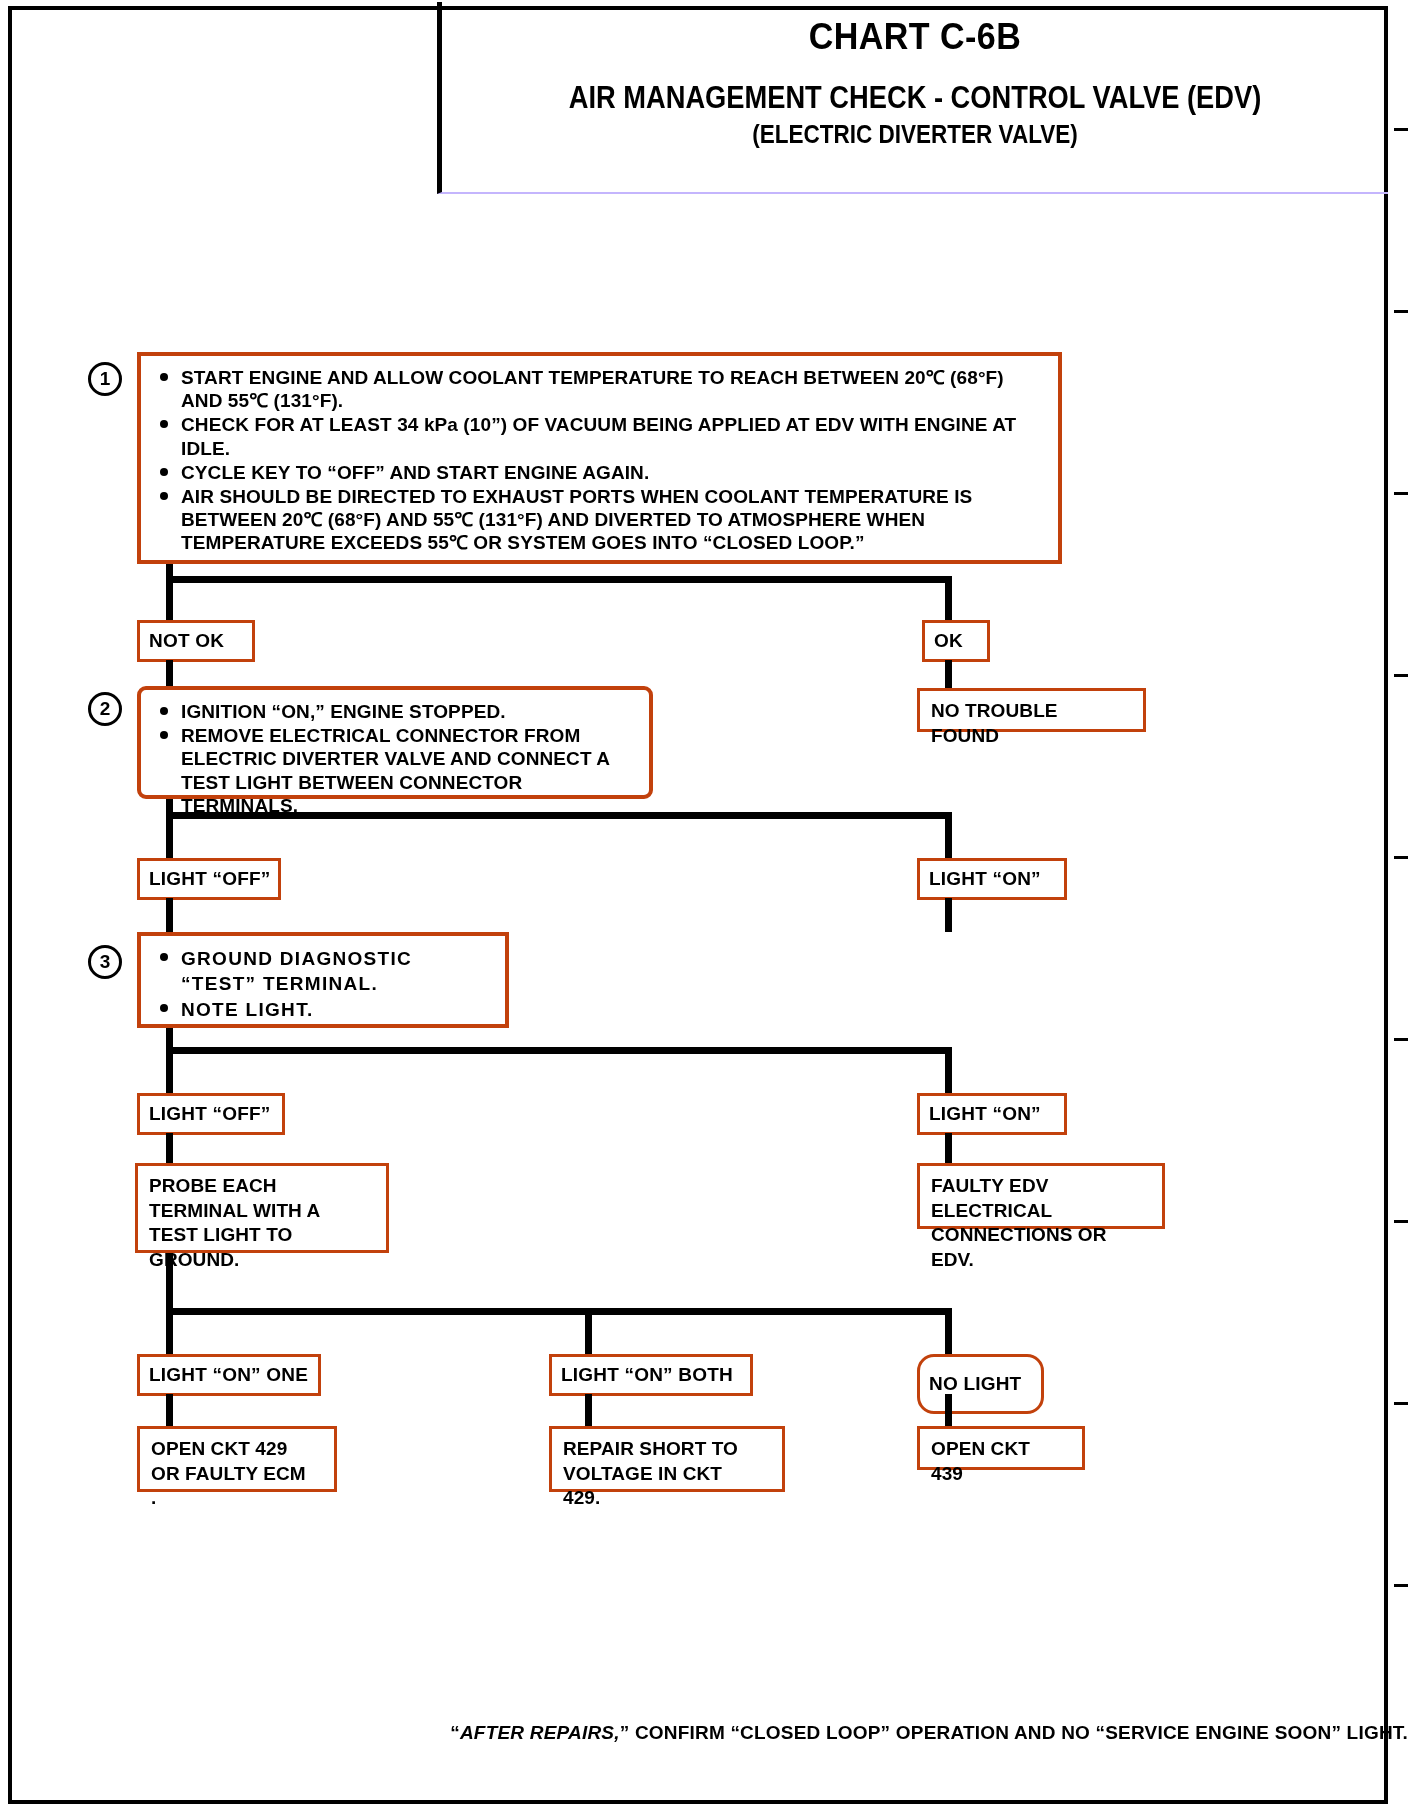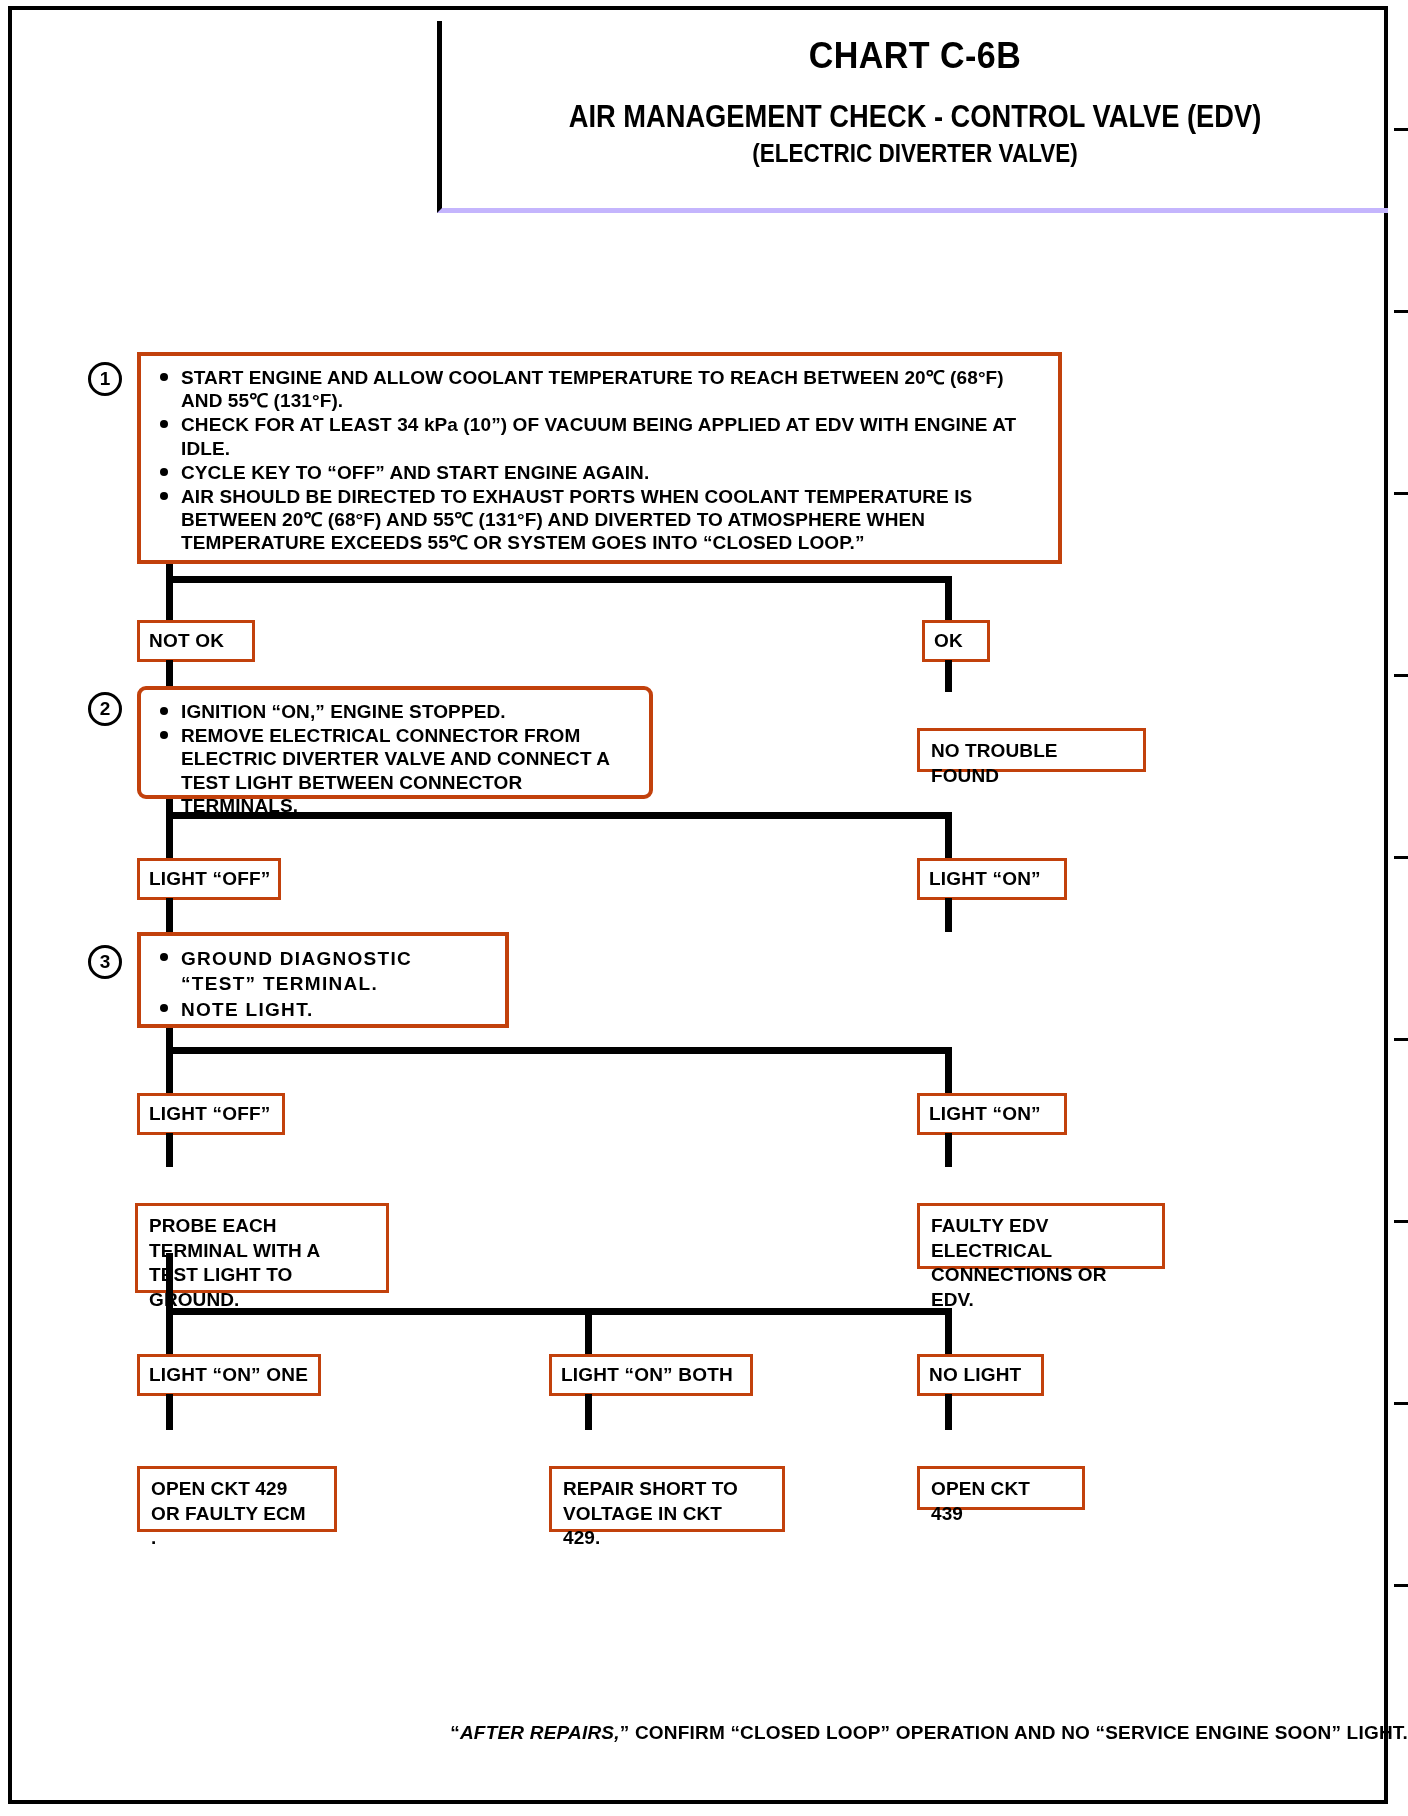--- a/index.html
+++ b/index.html
@@ -23,24 +23,24 @@
   .tick{
     position:absolute;
     right:0px;
     width:14px;
     height:3px;
     background:#000;
   }
   
   .title-box{
     position:absolute;
-    left:437px; top:21px;
+    left:437px; top:2px;
     width:951px; height:192px;
     border-left:5px solid #000;
-    border-bottom:5px solid #c4b5fd;
+    border-bottom:2px solid #c4b5fd;
     box-sizing:border-box;
     text-align:center;
   }
   .chart-no{
     font-size:37px;
     font-weight:bold;
     letter-spacing:0.5px;
     margin-top:14px;
     font-stretch:condensed;
     transform:scaleX(0.92);
@@ -74,21 +74,20 @@
     padding-left:9px;
     font-size:19px;
     transform-origin:left center;
     letter-spacing:0.2px;
   }
   .result-box{
     padding:8px 27px 8px 11px;
     font-size:19px;
     line-height:1.30;
     letter-spacing:0.1px;
-    margin-top:40px;
   }
   .step-box{
     padding:10px 12px 10px 12px;
   }
 
   
   ul.bullets{
     list-style:none;
     margin:0;
     padding:0;
@@ -272,21 +271,21 @@
   <div class="line vline" style="left:166px; top:1308px; width:7px; height:48px;"></div>
   <div class="line vline" style="left:585px; top:1308px; width:7px; height:48px;"></div>
   <div class="line vline" style="left:945px; top:1308px; width:7px; height:48px;"></div>
 
   <div class="box label-box" style="left:137px; top:1354px; width:184px; height:42px;">
     <span>LIGHT  “ON” ONE</span>
   </div>
   <div class="box label-box" style="left:549px; top:1354px; width:204px; height:42px;">
     <span>LIGHT  “ON” BOTH</span>
   </div>
-  <div class="box label-box" style="left:917px; top:1354px; width:127px; height:42px;">
+  <div class="box label-box" style="left:917px; top:1354px; width:127px; height:60px;border-radius:17px;">
     <span>NO LIGHT</span>
   </div>
 
   <div class="line vline" style="left:166px; top:1394px; width:7px; height:36px;"></div>
   <div class="line vline" style="left:585px; top:1394px; width:7px; height:36px;"></div>
   <div class="line vline" style="left:945px; top:1394px; width:7px; height:36px;"></div>
 
   <div class="box result-box" style="left:137px; top:1426px; width:200px; height:66px;">
     <span>OPEN CKT 429 OR FAULTY ECM .</span>
   </div>

